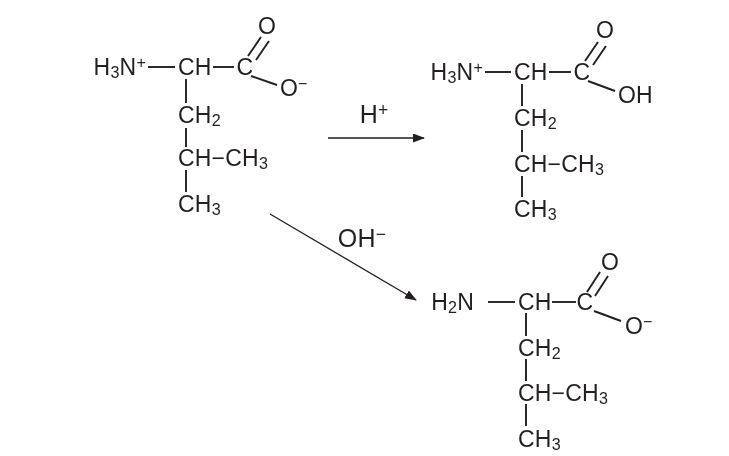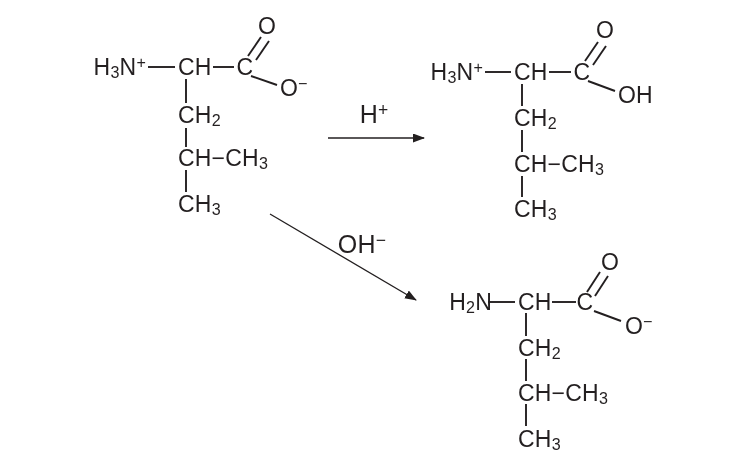--- a/index.html
+++ b/index.html
@@ -94,25 +94,25 @@
 
   <div class="lbl ra" style="left:483px; top:72px"><span>H</span><span class="sub">3</span><span>N</span><span class="sup">+</span></div>
   <div class="lbl la" style="left:514px; top:72px"><span>CH</span></div>
   <div class="lbl" style="left:582px; top:72px"><span>C</span></div>
   <div class="lbl" style="left:605px; top:30px"><span>O</span></div>
   <div class="lbl la" style="left:618px; top:95px"><span>OH</span></div>
   <div class="lbl la" style="left:514px; top:118px"><span>CH</span><span class="sub">2</span></div>
   <div class="lbl la" style="left:514px; top:164px"><span>CH−CH</span><span class="sub">3</span></div>
   <div class="lbl la" style="left:514px; top:209px"><span>CH</span><span class="sub">3</span></div>
 
-  <div class="lbl ra" style="left:492px; top:302px"><span>H</span><span class="sub">2</span><span>N</span></div>
+  <div class="lbl ra" style="left:474px; top:302px"><span>H</span><span class="sub">2</span><span>N</span></div>
   <div class="lbl la" style="left:518px; top:302px"><span>CH</span></div>
   <div class="lbl" style="left:585px; top:302px"><span>C</span></div>
   <div class="lbl" style="left:610px; top:262px"><span>O</span></div>
   <div class="lbl la" style="left:625px; top:326px"><span>O</span><span class="sup">−</span></div>
   <div class="lbl la" style="left:518px; top:348px"><span>CH</span><span class="sub">2</span></div>
   <div class="lbl la" style="left:518px; top:393px"><span>CH−CH</span><span class="sub">3</span></div>
   <div class="lbl la" style="left:518px; top:439px"><span>CH</span><span class="sub">3</span></div>
 
   <div class="lbl reagent" style="left:374px; top:114px"><span>H</span><span class="sup">+</span></div>
-  <div class="lbl reagent" style="left:362px; top:244px"><span>OH</span><span class="sup">−</span></div>
+  <div class="lbl reagent" style="left:362px; top:238px"><span>OH</span><span class="sup">−</span></div>
 
 </div>
 
 </body></html>

